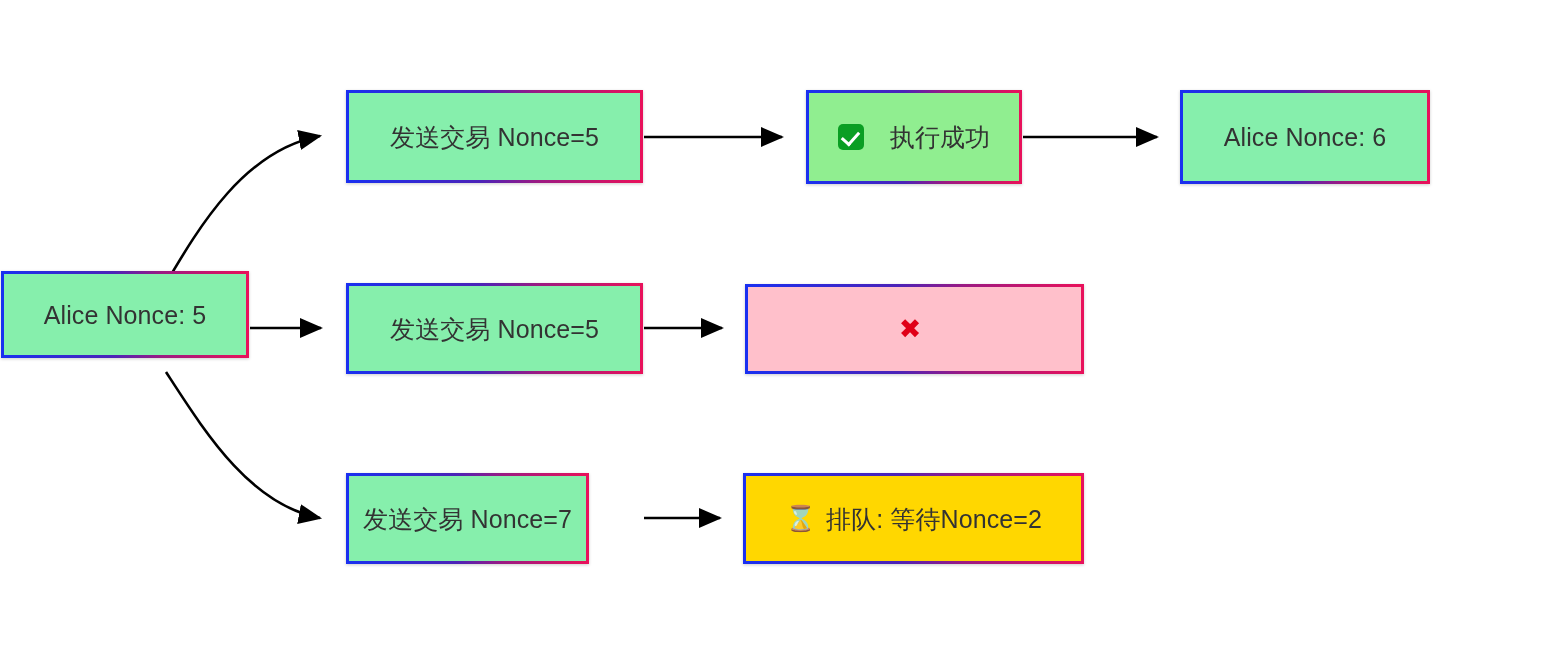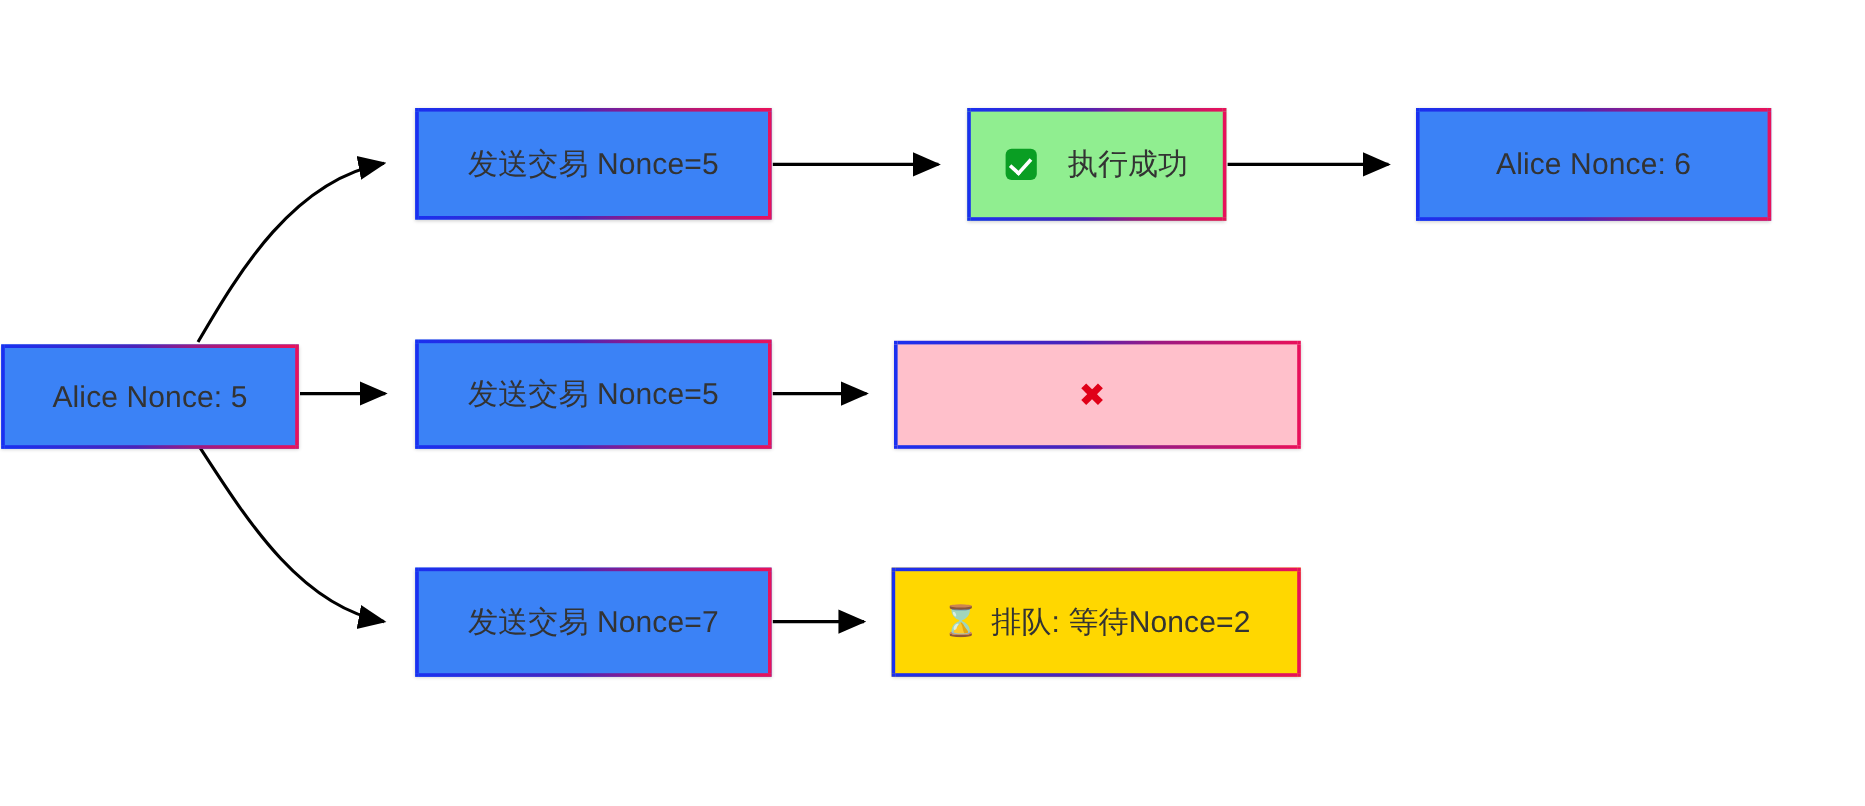--- a/index.html
+++ b/index.html
@@ -30,42 +30,42 @@
   .node {
     position: absolute;
     box-sizing: border-box;
     display: flex;
     align-items: center;
     justify-content: center;
     border-style: solid;
     border-width: 3px;
     border-image-slice: 1;
     border-image-source: linear-gradient(to right, #1a30f0 0%, #4b23b8 45%, #9c1a82 65%, #e8115b 100%);
-    background: #3b82f6;
+    background: #86efac;
     box-shadow: 0 1px 3px rgba(0,0,0,0.20);
   }
   .node-label {
     font-size: 25px;
     color: #333333;
     line-height: 1.2;
     white-space: nowrap;
     letter-spacing: 0.1px;
   }
   .node.fill-green { background: #90ee90; }
   .node.fill-pink  { background: #ffc0cb; }
   .node.fill-gold  { background: #ffd700; }
 
   
-  #node-alice-start { left: 1px;    top: 287px; width: 248px; height: 87px; }
+  #node-alice-start { left: 1px;    top: 271px; width: 248px; height: 87px; }
   #node-tx1         { left: 346px;  top: 90px;  width: 297px; height: 93px; }
   #node-success     { left: 806px;  top: 90px;  width: 216px; height: 94px; gap: 17px; }
-  #node-alice-end   { left: 1180px; top: 90px;  width: 296px; height: 94px; }
+  #node-alice-end   { left: 1180px; top: 90px;  width: 250px; height: 94px; }
   #node-tx2         { left: 346px;  top: 283px; width: 297px; height: 91px; }
   #node-rejected    { left: 745px;  top: 284px; width: 339px; height: 90px; }
-  #node-tx3         { left: 346px;  top: 473px; width: 297px; height: 91px; }
+  #node-tx3         { left: 346px;  top: 473px; width: 243px; height: 91px; }
   #node-queued      { left: 743px;  top: 473px; width: 341px; height: 91px; }
 
   .emoji-check {
     position: relative;
     display: inline-block;
     width: 26px; height: 26px;
     border-radius: 5px;
     background: #0a9e23;
     vertical-align: -4px;
     margin-right: 9px;

